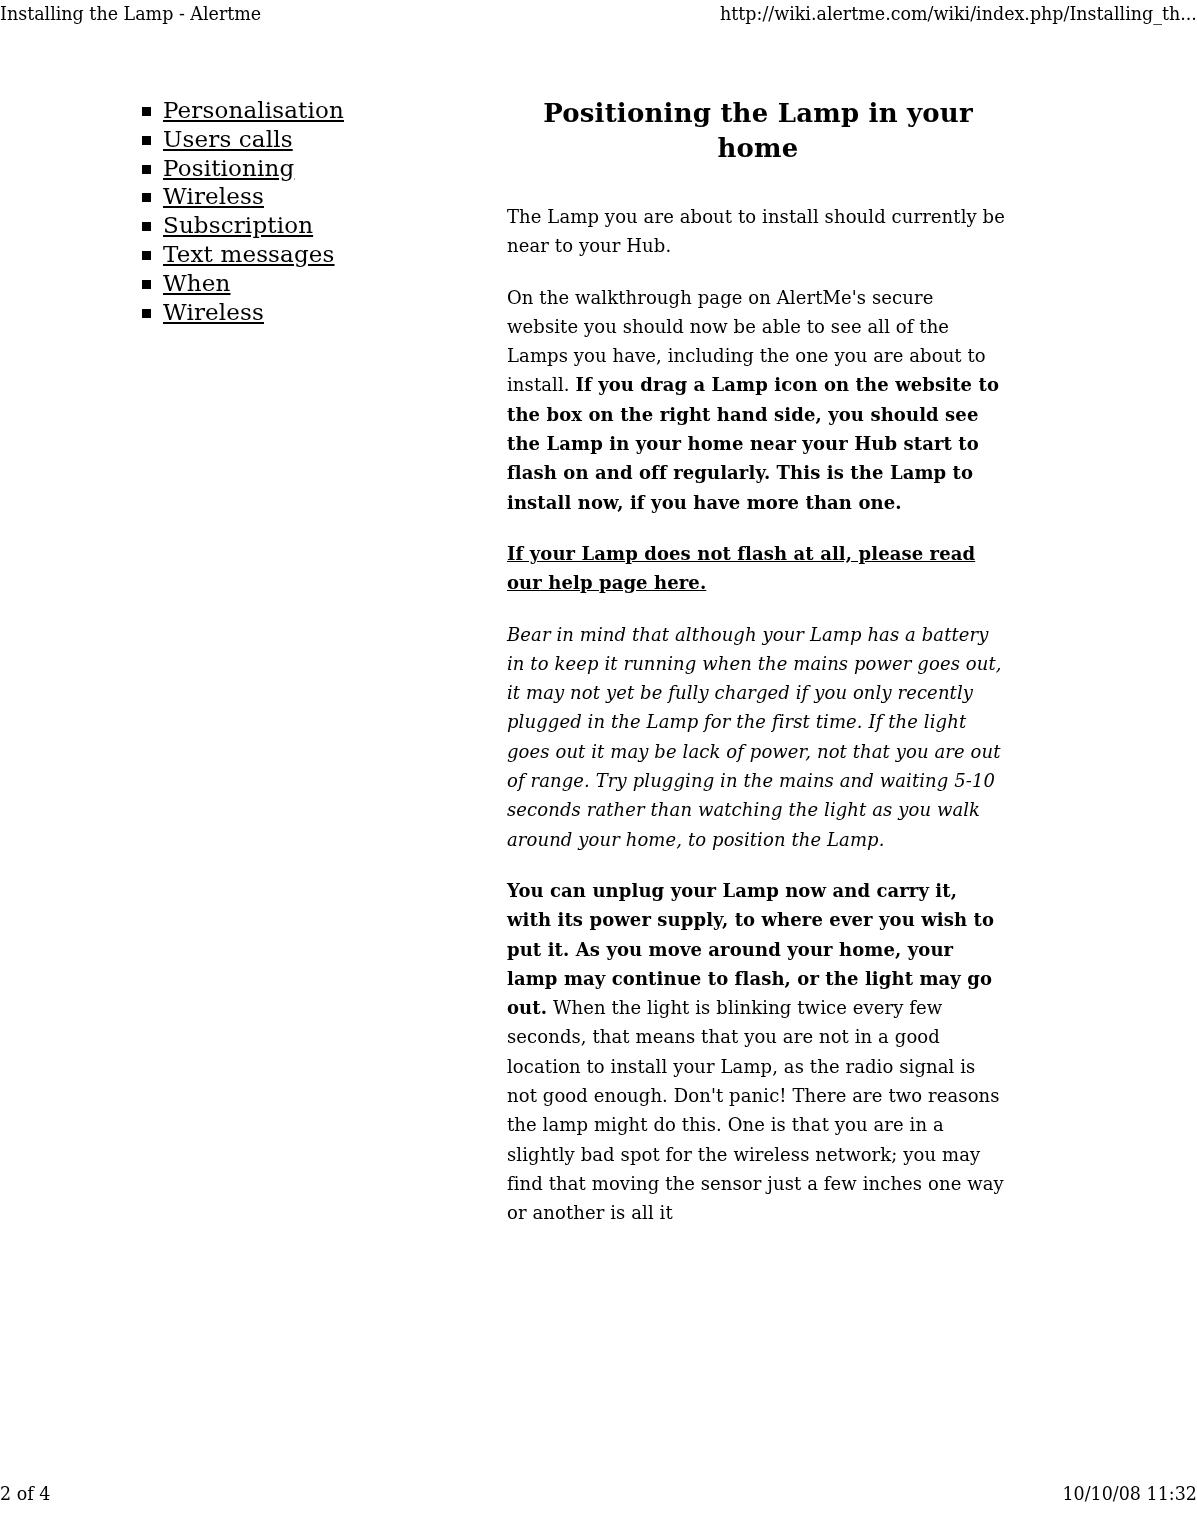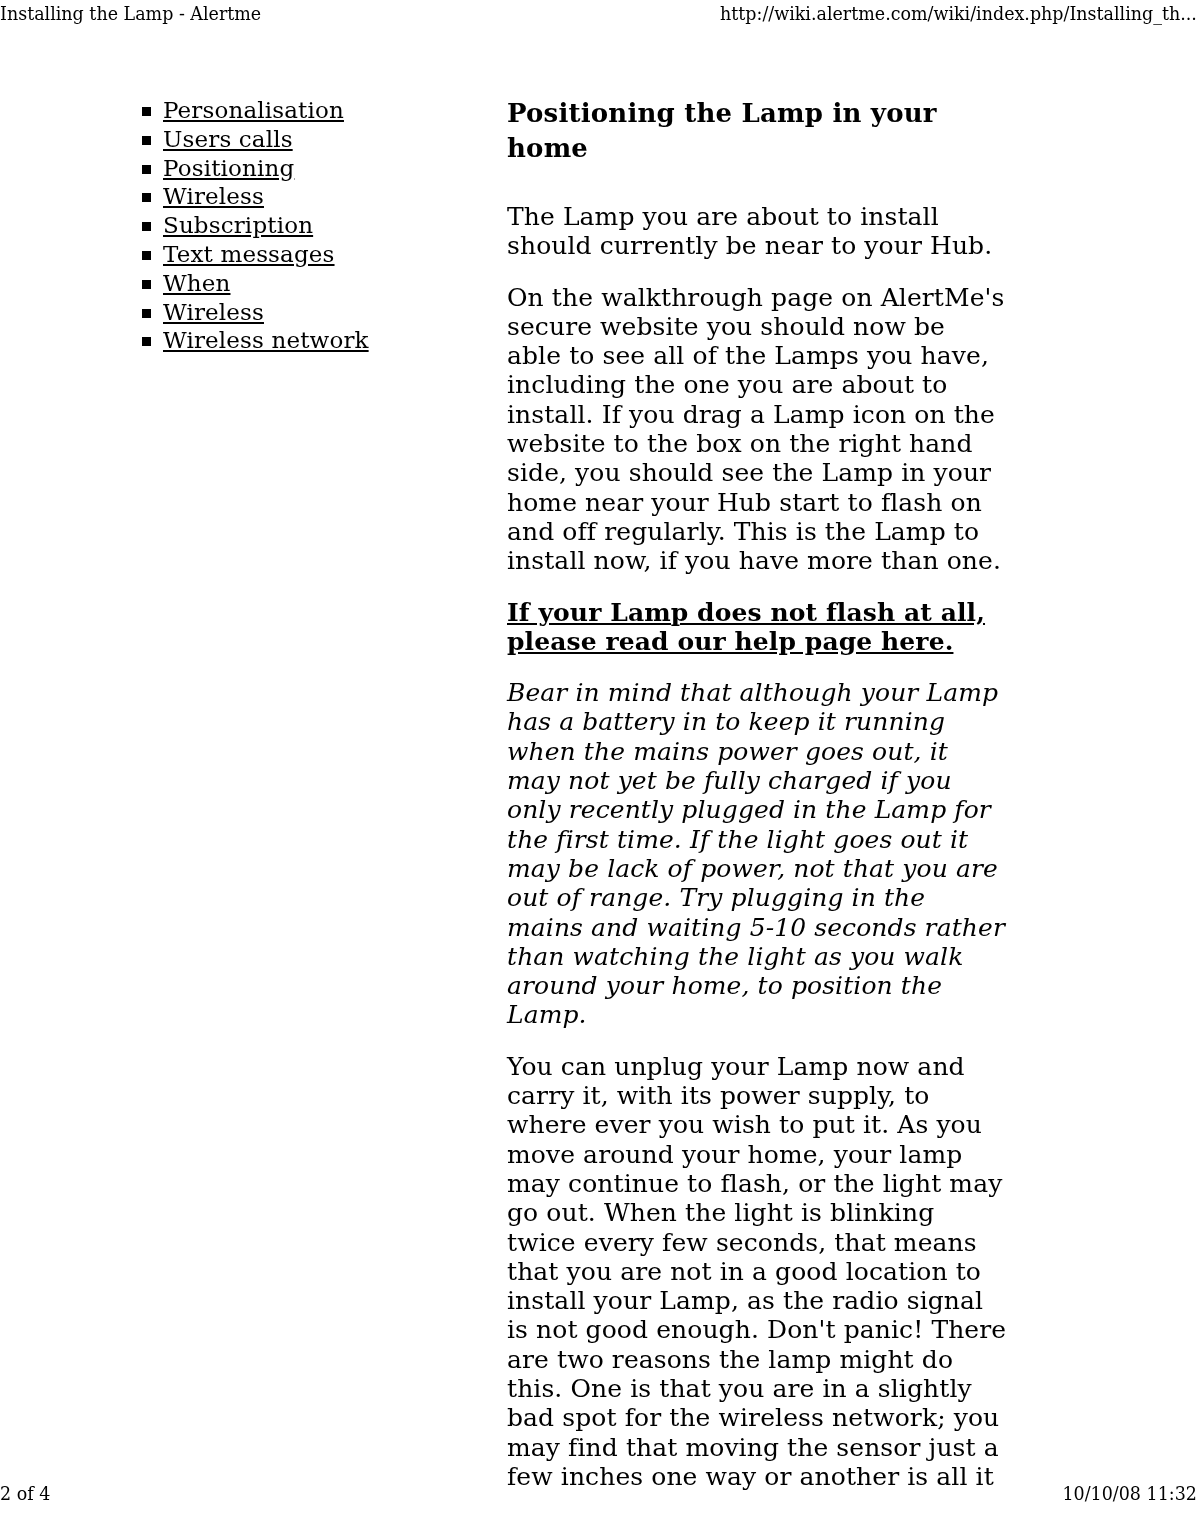--- a/index.html
+++ b/index.html
@@ -96,34 +96,35 @@
     left: 507px;
     width: 502px;
   }
 
   h1.section-title {
     margin: 0 0 0 0;
     font-size: 26px;
     line-height: 35px;
     font-weight: bold;
     letter-spacing: 0.2px;
+    text-align: center;
   }
 
   p.para {
     margin: 22px 2px 0 0;
-    font-size: 25px;
+    font-size: 18px;
     line-height: 29.3px;
     letter-spacing: 0.1px;
   }
   p.para:first-of-type { margin-top: 0; }
 
   p.para.italic { font-style: italic; }
   p.para.bold   { font-weight: bold; text-decoration: underline; }
 
-  p.para b { font-weight: normal; }
+  p.para b { font-weight: bold; }
 
   .spacer-first { margin-top: 36px !important; }
 </style>
 </head>
 <body>
 
 <div class="page-header">
   <span class="hdr-title">Installing the Lamp - Alertme</span>
   <span class="hdr-url">http://wiki.alertme.com/wiki/index.php/Installing_th...</span>
 </div>
@@ -157,24 +158,20 @@
         <span>Text messages</span>
       </li>
       <li>
         <span class="bullet"></span>
         <span>When</span>
       </li>
       <li>
         <span class="bullet"></span>
         <span>Wireless</span>
       </li>
-      <li>
-        <span class="bullet"></span>
-        <span>Wireless network</span>
-      </li>
     </ul>
   </div>
 
   <div class="main-column">
 
     <h1 class="section-title">Positioning the Lamp in your home</h1>
 
     <p class="para spacer-first">The Lamp you are about to install should currently be near to your Hub.</p>
 
     <p class="para">

